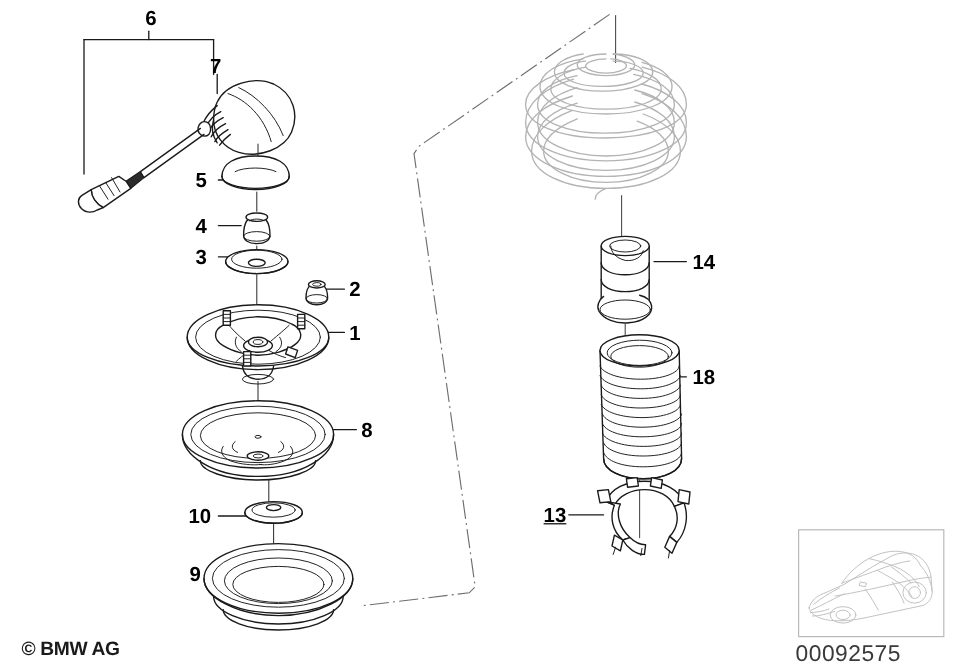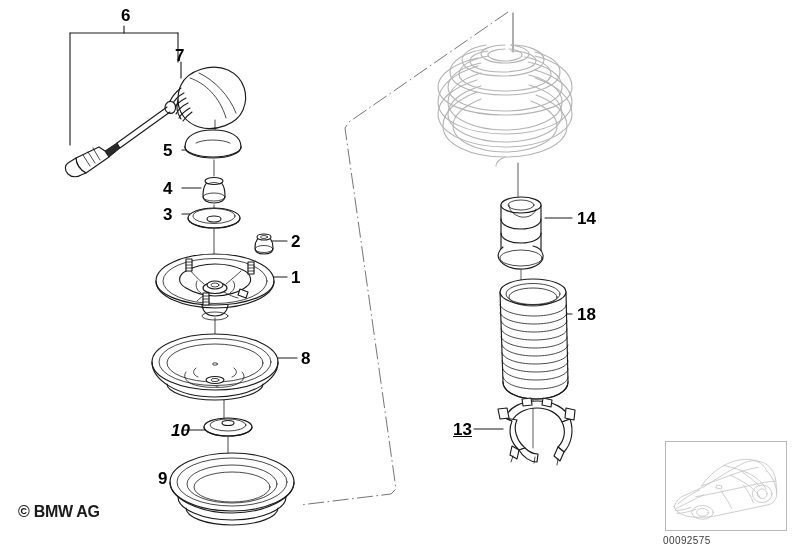--- a/index.html
+++ b/index.html
@@ -27,34 +27,34 @@
     font-family: "Liberation Sans", sans-serif;
     font-weight: bold;
     font-size: 17px;
     color: #000000;
     line-height: 1;
     white-space: nowrap;
   }
   #copyright {
     position: absolute;
     left: 18px;
-    top: 503px;
+    top: 533px;
     font-family: "Liberation Sans", sans-serif;
     font-weight: bold;
     font-size: 16px;
     letter-spacing: -0.3px;
     color: #1a1a1a;
     white-space: nowrap;
   }
   #part-number {
     position: absolute;
     left: 663px;
     top: 535px;
     font-family: "Liberation Sans", sans-serif;
-    font-size: 10px;
+    font-size: 19px;
     letter-spacing: 0.4px;
     color: #3a3a3a;
     white-space: nowrap;
   }
   #vehicle-thumb-box {
     position: absolute;
     left: 665px;
     top: 441px;
     width: 122px;
     height: 90px;
@@ -384,21 +384,21 @@
   </svg>
 
   <div class="callout-label" style="left:121px; top:7px;">6</div>
   <div class="callout-label" style="left:175px; top:47px;">7</div>
   <div class="callout-label" style="left:163px; top:142px;">5</div>
   <div class="callout-label" style="left:163px; top:180px;">4</div>
   <div class="callout-label" style="left:163px; top:206px;">3</div>
   <div class="callout-label" style="left:291px; top:233px;">2</div>
   <div class="callout-label" style="left:291px; top:269px;">1</div>
   <div class="callout-label" style="left:301px; top:350px;">8</div>
-  <div class="callout-label" style="left:171px; top:422px;font-style:italic;">10</div>
+  <div class="callout-label" style="left:157px; top:422px;">10</div>
   <div class="callout-label" style="left:158px; top:470px;">9</div>
   <div class="callout-label" style="left:577px; top:210px;">14</div>
   <div class="callout-label" style="left:577px; top:306px;">18</div>
   <div class="callout-label" style="left:453px; top:421px;text-decoration:underline;">13</div>
 
   <div id="copyright">© BMW AG</div>
 
   <div id="vehicle-thumb-box">
     <svg id="vehicle-thumb-svg" viewBox="0 0 122 90" xmlns="http://www.w3.org/2000/svg">
       <g fill="none" stroke="#c2c2c2" stroke-width="0.85" stroke-linecap="round" stroke-linejoin="round">

